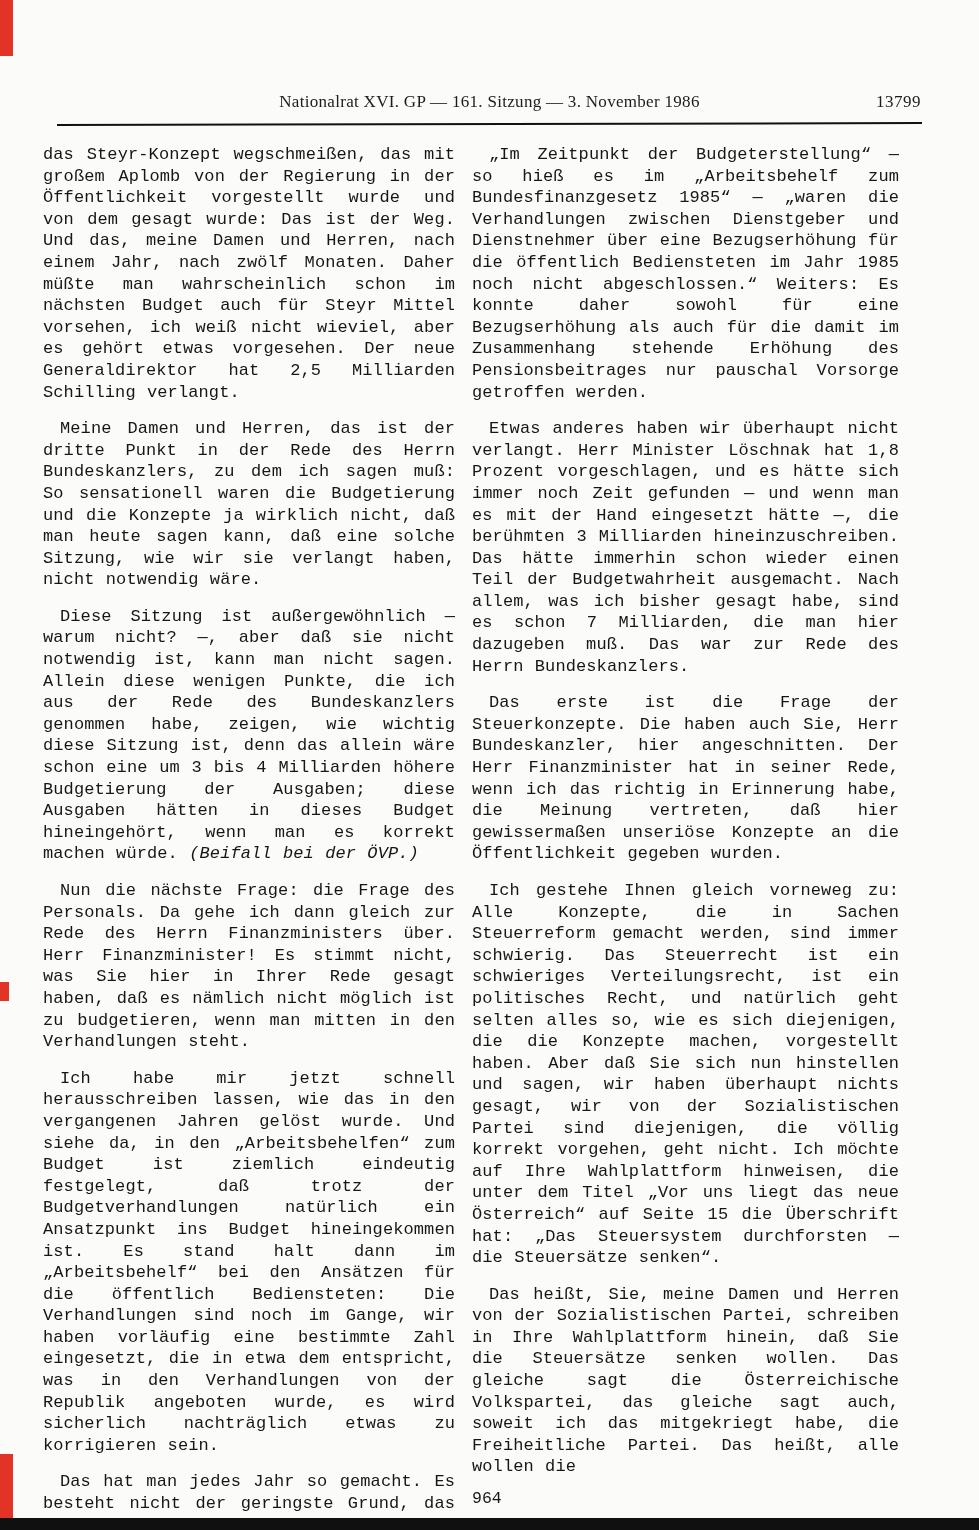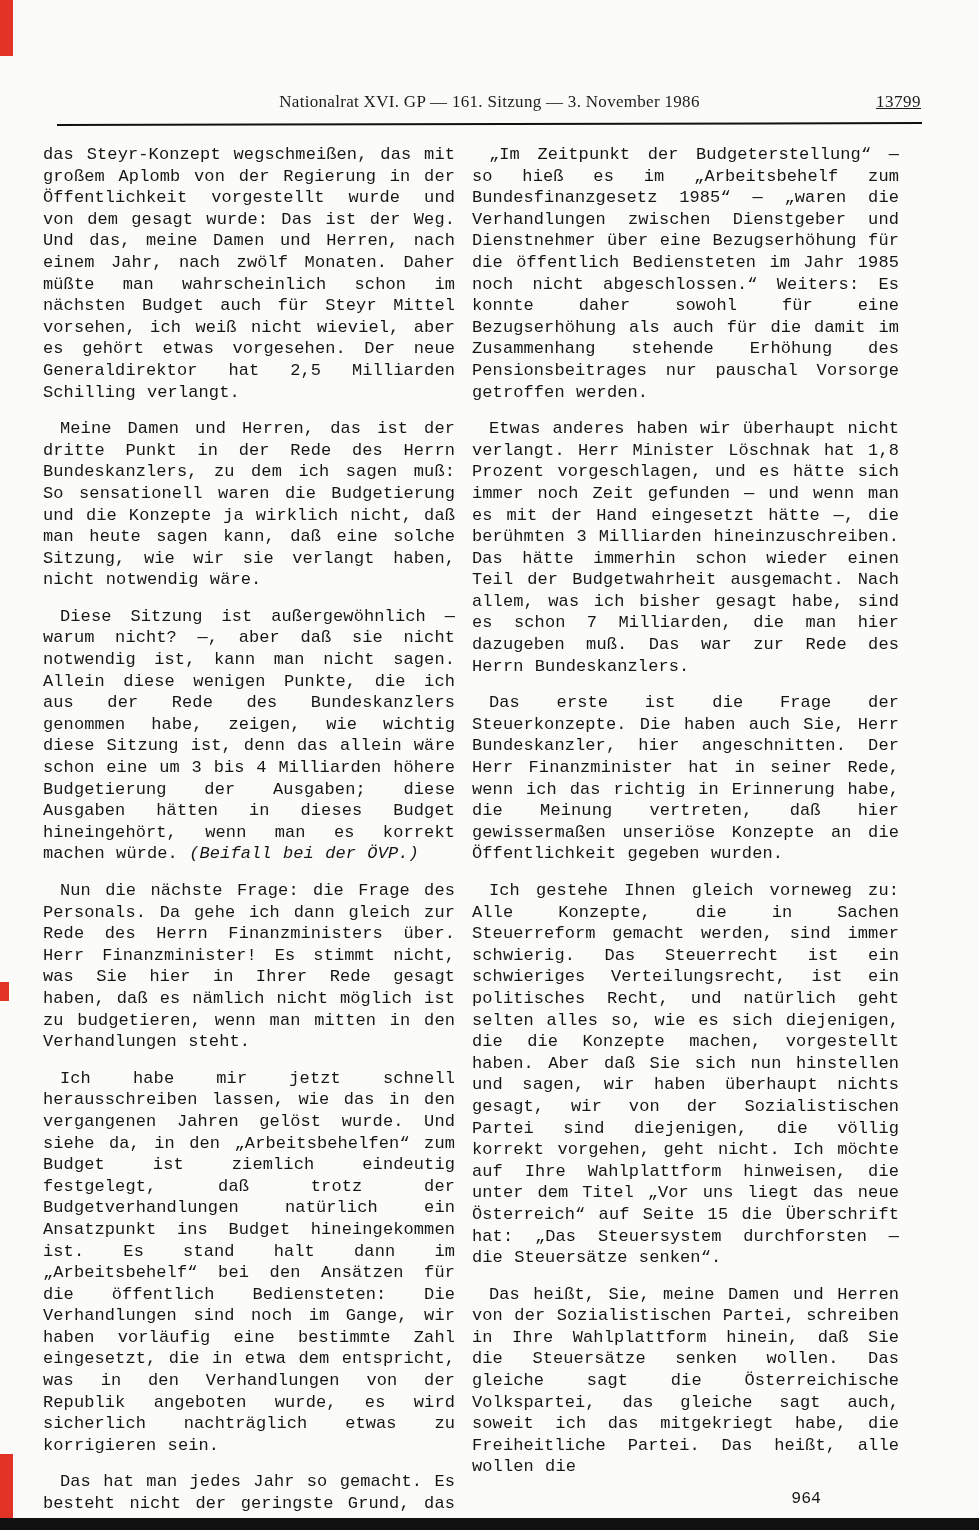--- a/index.html
+++ b/index.html
@@ -28,21 +28,20 @@
     font-size: 17px;
     letter-spacing: 0.3px;
     color: #1c1c1c;
   }
   .header-page {
     position: absolute;
     right: 58px;
     font-size: 17px;
     letter-spacing: 0.5px;
     color: #1c1c1c;
-    text-decoration: underline;
   }
   .rule {
     margin: 7px 57px 0 57px;
     height: 2px;
     background: #111;
     transform: rotate(-0.12deg);
   }
   .speaker {
     margin: 12px 0 0 57px;
     font-weight: bold;
@@ -66,21 +65,21 @@
     text-indent: 17px;
     word-spacing: 1px;
     letter-spacing: 0.1px;
     margin-bottom: 15px;
     hyphens: auto;
     -webkit-hyphens: auto;
   }
   .col p.noindent { text-indent: 0; }
   .col p em { font-style: italic; }
   .footer-num {
-    text-align: right;
+    text-align: left;
     padding-right: 78px;
     font-size: 16.5px;
     margin-top: -4px;
   }
 
   
   .red-tab { position: absolute; left: 0; background: #e13426; }
   .red-tab.top    { top: 0;      width: 13px; height: 56px; }
   .red-tab.mid    { top: 982px;  width: 9px;  height: 19px; }
   .red-tab.bottom { top: 1454px; width: 13px; height: 64px; }

